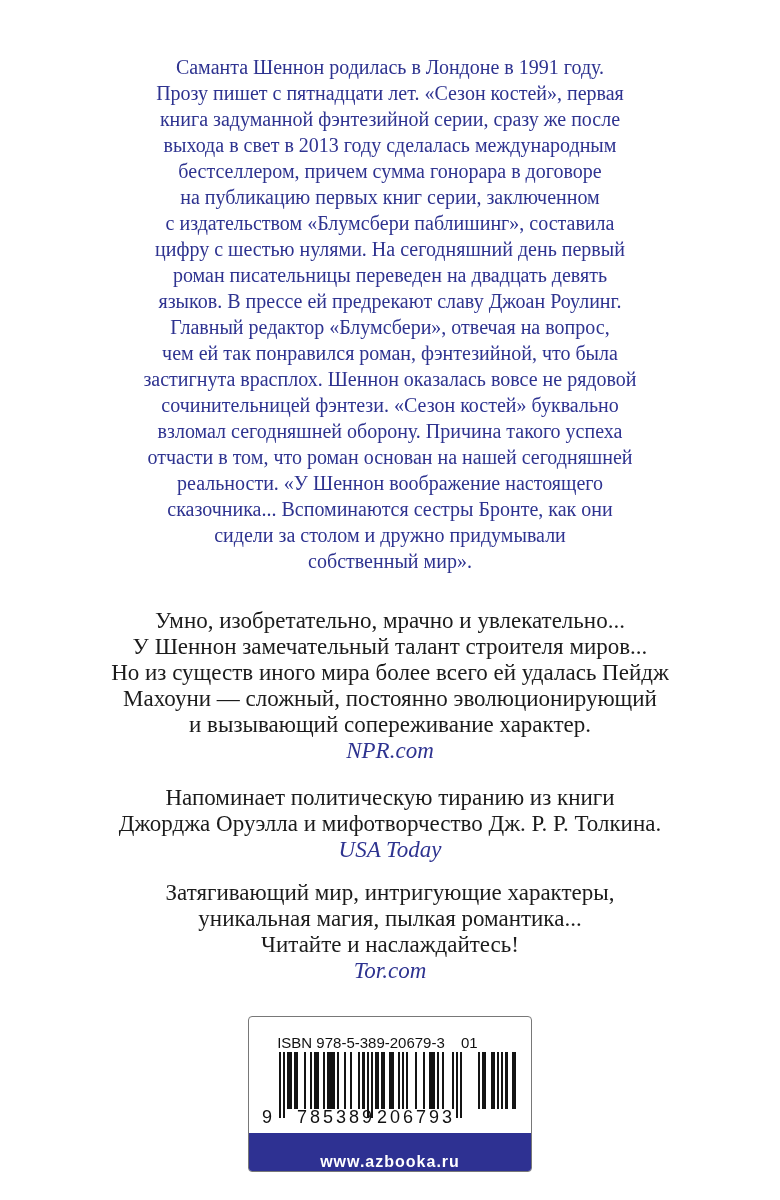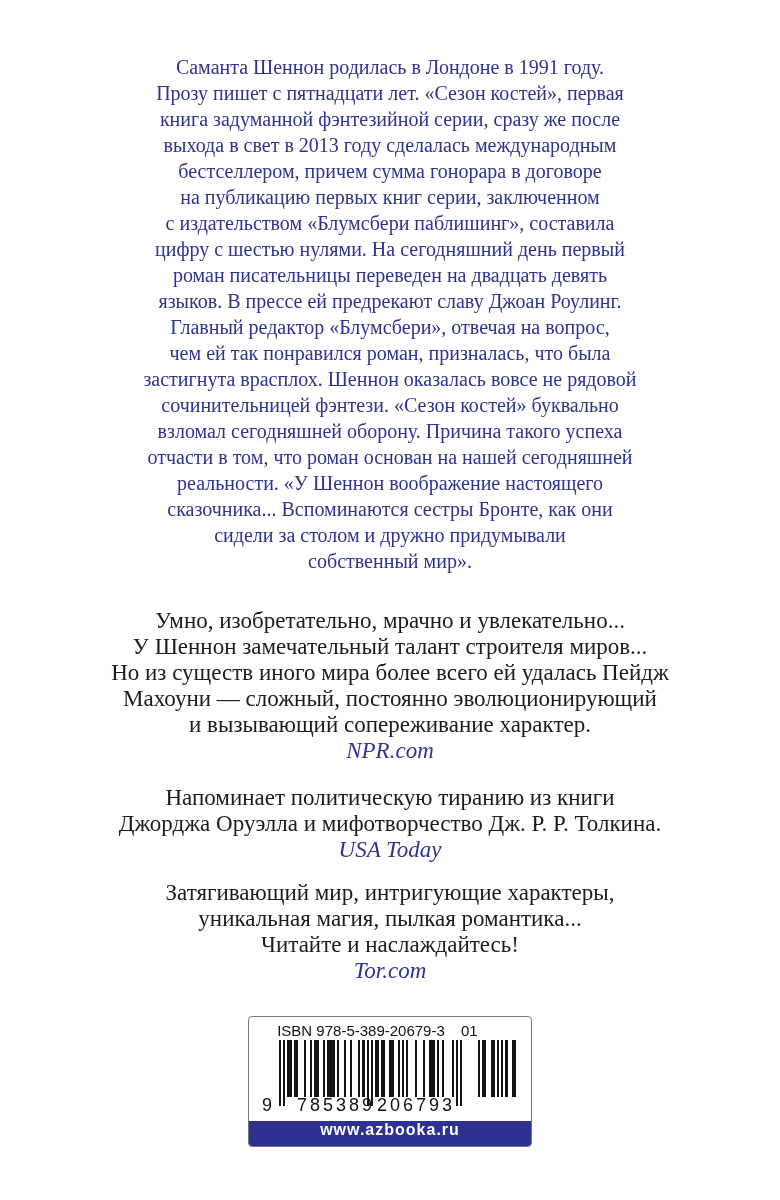--- a/index.html
+++ b/index.html
@@ -22,21 +22,21 @@
   }
   .review.r1 { margin-top:34px; }
   .review.r2 { margin-top:21px; }
   .review.r3 { margin-top:17px; }
   .source { color:var(--blue,#2e3390); font-style:italic; }
 
   
   .bc-box {
     width:284px; margin:32px auto 16px; background:#fff;
     border:1px solid var(--border,#787878); border-radius:4px;
-    overflow:hidden; padding-top:3px;
+    overflow:hidden; padding-top:15px;
     font-family:"Liberation Sans", sans-serif; color:#111;
   }
   .bc-top { display:flex; align-items:flex-end; margin-left:12px; height:19px; font-size:15px; }
   .bc-isbn { width:200px; text-align:center; }
   .bc-01   { width:58px;  text-align:left; }
 
   .bc-mid { display:flex; margin:1px 0 4px 30px; height:77px; }
   .bc-main { position:relative; width:182px; height:77px; }
   .bc-bars { display:flex; align-items:flex-start; width:100%; height:100%; }
   .m { flex:1 0 auto; height:57px; }
@@ -44,43 +44,43 @@
   .m.on { background:#141414; }
   .d9 { position:absolute; left:-17px; bottom:1px; font-size:18px; }
   .dg { position:absolute; bottom:1px; font-size:18px; letter-spacing:3px;
         text-align:center; white-space:nowrap; }
   .dg1 { left:16px;  width:82px; }
   .dg2 { left:96px; width:82px; }
   .bc-addon { margin-left:15px; width:40px; height:77px; }
   .bc-addon .m { height:57px; }
 
   .bc-web {
-    height:25px; background:var(--barblue,#2e3192);
-    display:flex; align-items:flex-start; justify-content:center;
+    height:38px; background:var(--barblue,#2e3192);
+    display:flex; align-items:flex-end; justify-content:center;
     color:#fff; font-weight:bold; font-size:16px; letter-spacing:1px;
   }
 </style>
 </head>
 <body>
 
 <div class="cover">
 
   <div class="bio">
       <div>Саманта Шеннон родилась в Лондоне в 1991 году.</div>
       <div>Прозу пишет с пятнадцати лет. «Сезон костей», первая</div>
       <div>книга задуманной фэнтезийной серии, сразу же после</div>
       <div>выхода в свет в 2013 году сделалась международным</div>
       <div>бестселлером, причем сумма гонорара в договоре</div>
       <div>на публикацию первых книг серии, заключенном</div>
       <div>с издательством «Блумсбери паблишинг», составила</div>
       <div>цифру с шестью нулями. На сегодняшний день первый</div>
       <div>роман писательницы переведен на двадцать девять</div>
       <div>языков. В прессе ей предрекают славу Джоан Роулинг.</div>
       <div>Главный редактор «Блумсбери», отвечая на вопрос,</div>
-      <div>чем ей так понравился роман, призналась, что была</div>
+      <div>чем ей так понравился роман, фэнтезийной, что была</div>
       <div>застигнута врасплох. Шеннон оказалась вовсе не рядовой</div>
       <div>сочинительницей фэнтези. «Сезон костей» буквально</div>
       <div>взломал сегодняшней оборону. Причина такого успеха</div>
       <div>отчасти в том, что роман основан на нашей сегодняшней</div>
       <div>реальности. «У Шеннон воображение настоящего</div>
       <div>сказочника... Вспоминаются сестры Бронте, как они</div>
       <div>сидели за столом и дружно придумывали</div>
       <div>собственный мир».</div>
     </div>
 

